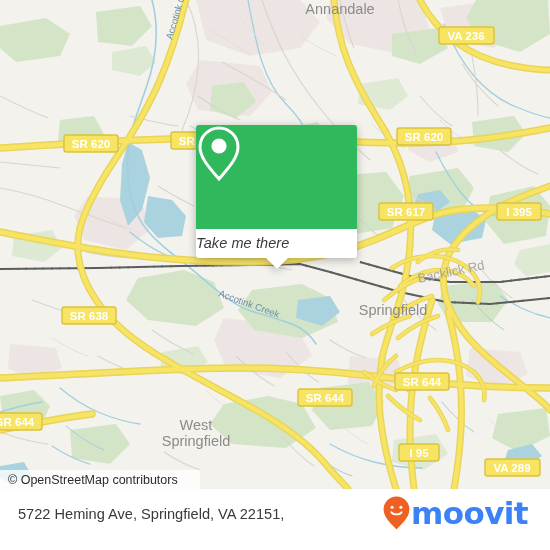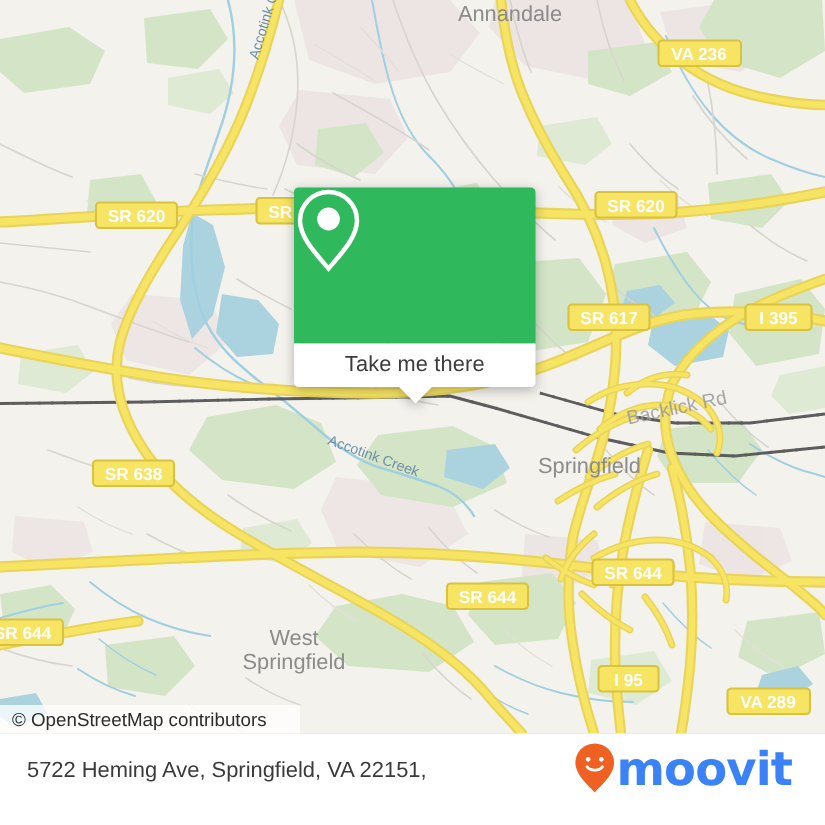--- a/index.html
+++ b/index.html
@@ -30,22 +30,23 @@
   .popup-head {
     height: 104px;
     background: #2fb85c;
     border-radius: 3px 3px 0 0;
     display: flex; align-items: center; justify-content: center;
   }
   .popup-foot {
     height: 29px;
     background: #ffffff;
     border-radius: 0 0 3px 3px;
-    display: flex; align-items: center; justify-content: center;
+    display: flex; align-items: center; justify-content: flex-start;
     position: relative;
+    font-style: italic;
   }
   .popup-foot-label {
     font-size: 14.5px;
     color: #3c3c3c;
     letter-spacing: .1px;
     line-height: 1;
     padding-bottom: 1px;
   }
   .popup-tail {
     position: absolute;

